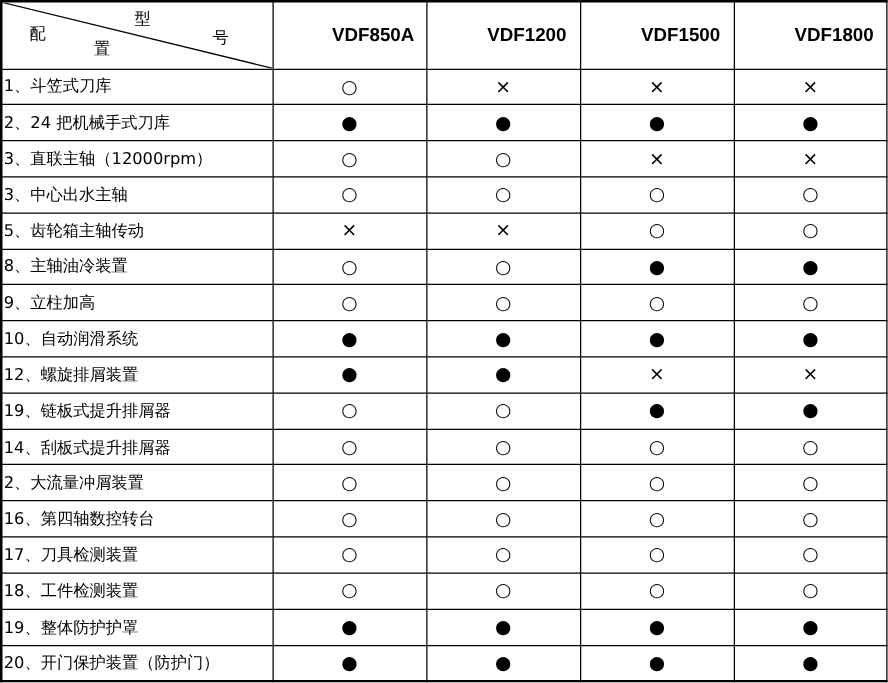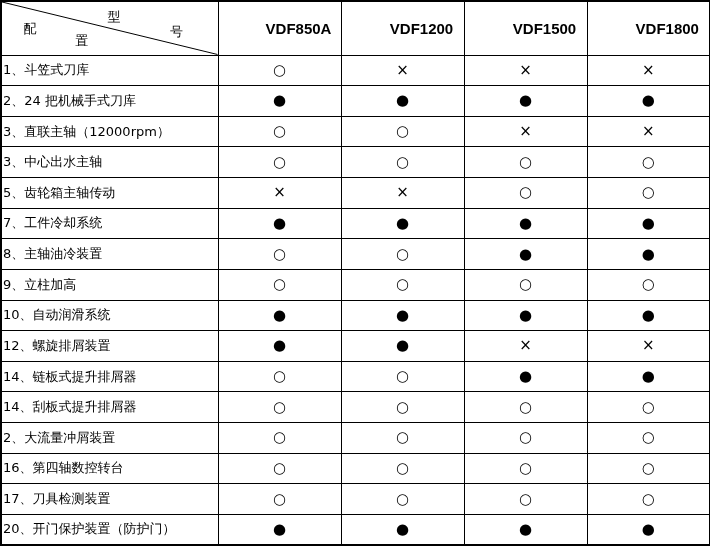--- a/index.html
+++ b/index.html
@@ -140,27 +140,20 @@
 
   <tr>
     <td class="row-label">5、齿轮箱主轴传动</td>
     <td class="sym-cell">×</td>
     <td class="sym-cell">×</td>
     <td class="sym-cell">○</td>
     <td class="sym-cell">○</td>
   </tr>
 
 
-  <tr>
-    <td class="row-label">7、工件冷却系统</td>
-    <td class="sym-cell">●</td>
-    <td class="sym-cell">●</td>
-    <td class="sym-cell">●</td>
-    <td class="sym-cell">●</td>
-  </tr>
 
   <tr>
     <td class="row-label">8、主轴油冷装置</td>
     <td class="sym-cell">○</td>
     <td class="sym-cell">○</td>
     <td class="sym-cell">●</td>
     <td class="sym-cell">●</td>
   </tr>
 
   <tr>
@@ -182,21 +175,21 @@
 
   <tr>
     <td class="row-label">12、螺旋排屑装置</td>
     <td class="sym-cell">●</td>
     <td class="sym-cell">●</td>
     <td class="sym-cell">×</td>
     <td class="sym-cell">×</td>
   </tr>
 
   <tr>
-    <td class="row-label">14、链板式提升排屑器</td>
+    <td class="row-label">19、链板式提升排屑器</td>
     <td class="sym-cell">○</td>
     <td class="sym-cell">○</td>
     <td class="sym-cell">●</td>
     <td class="sym-cell">●</td>
   </tr>
 
   <tr>
     <td class="row-label">14、刮板式提升排屑器</td>
     <td class="sym-cell">○</td>
     <td class="sym-cell">○</td>
@@ -221,21 +214,35 @@
   </tr>
 
   <tr>
     <td class="row-label">17、刀具检测装置</td>
     <td class="sym-cell">○</td>
     <td class="sym-cell">○</td>
     <td class="sym-cell">○</td>
     <td class="sym-cell">○</td>
   </tr>
 
-
+  <tr>
+    <td class="row-label">18、工件检测装置</td>
+    <td class="sym-cell">○</td>
+    <td class="sym-cell">○</td>
+    <td class="sym-cell">○</td>
+    <td class="sym-cell">○</td>
+  </tr>
+
+  <tr>
+    <td class="row-label">19、整体防护护罩</td>
+    <td class="sym-cell">●</td>
+    <td class="sym-cell">●</td>
+    <td class="sym-cell">●</td>
+    <td class="sym-cell">●</td>
+  </tr>
 
   <tr>
     <td class="row-label">20、开门保护装置（防护门）</td>
     <td class="sym-cell">●</td>
     <td class="sym-cell">●</td>
     <td class="sym-cell">●</td>
     <td class="sym-cell">●</td>
   </tr>
 </tbody>
 </table>

